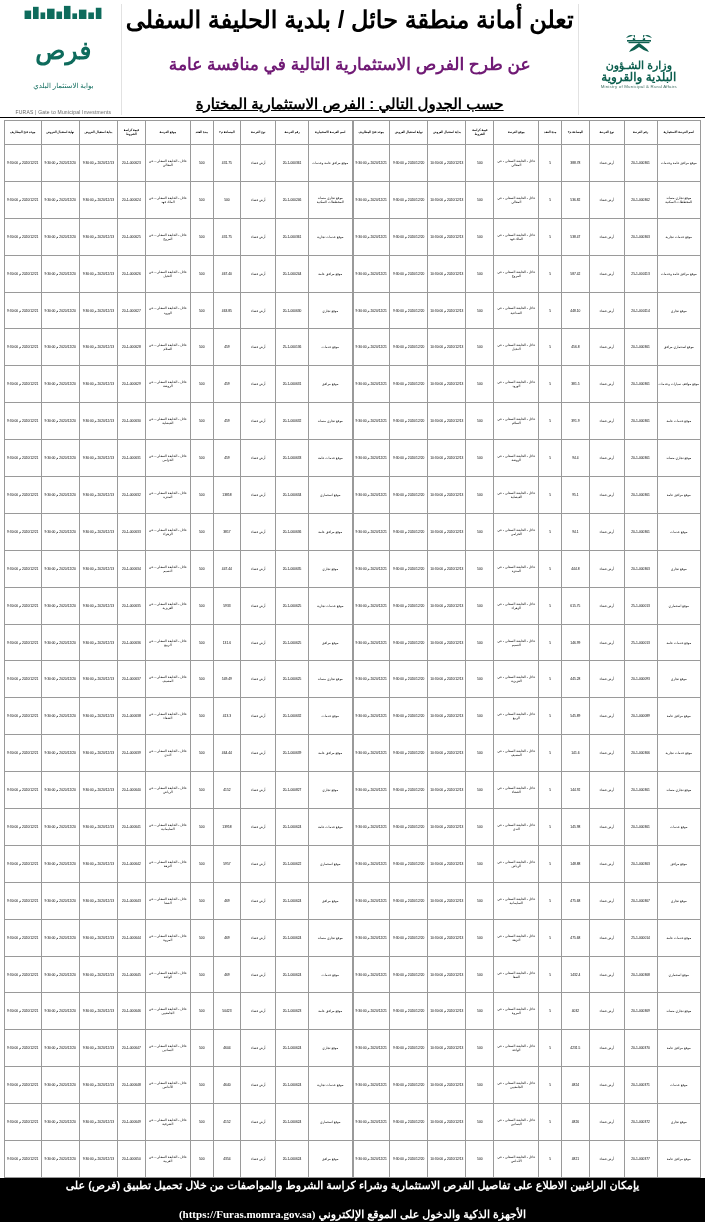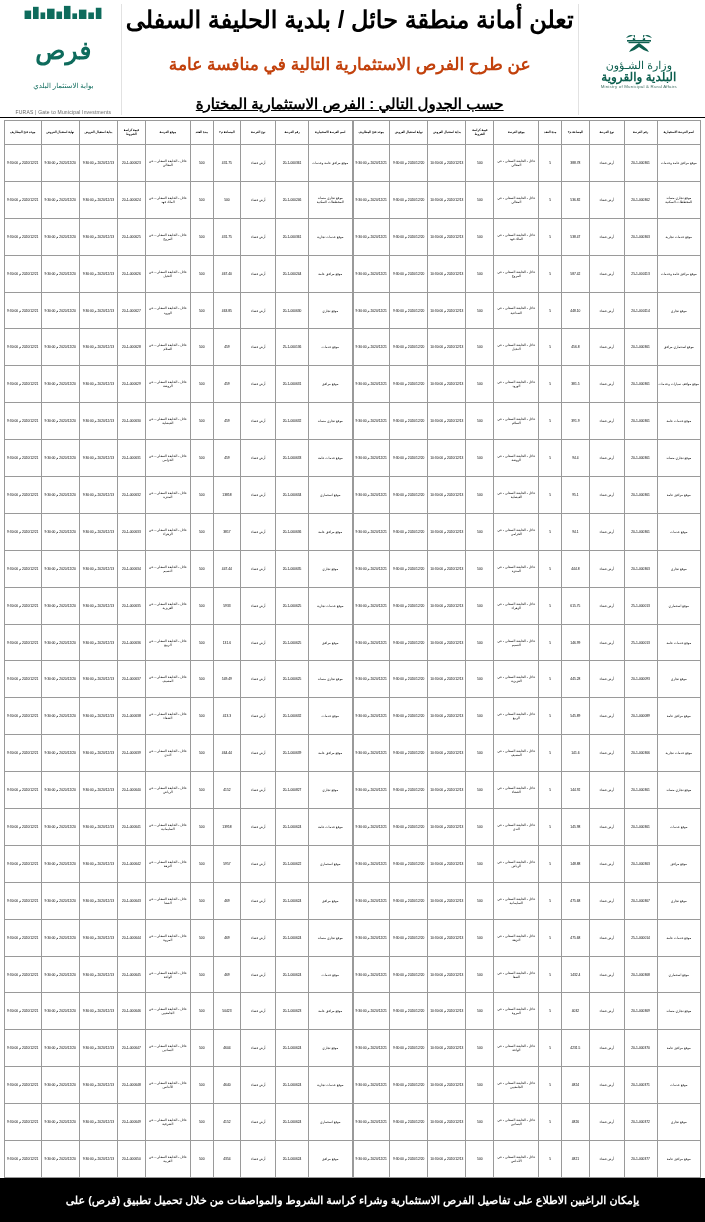--- a/index.html
+++ b/index.html
@@ -35,21 +35,21 @@
     border-left: 1px solid #e2e2e2;
   }
   .momra-crest {
     width: 34px; height: 28px;
     display: block;
   }
   .momra-txt {
     text-align: center;
     line-height: 1.12;
   }
-  .momra-l1 { font-size: 11px; font-weight: normal; color: #0d5f4f; letter-spacing: 1px;}
+  .momra-l1 { font-size: 11px; font-weight: bold; color: #0d5f4f; letter-spacing: 1px;}
   .momra-l2 { font-size: 12px; font-weight: bold; color: #0d5f4f; }
   .momra-l3 { font-size: 4.4px; color: #3f6f63; letter-spacing: .2px; }
 
   .header-center {
     flex: 1;
     display: flex;
     flex-direction: column;
     align-items: center;
     justify-content: space-between;
     gap: 5px;
@@ -58,21 +58,21 @@
   .h-line1 {
     font-size: 24px;
     font-weight: bold;
     color: #000;
     letter-spacing: -0.3px;
     white-space: nowrap;
   }
   .h-line2 {
     font-size: 17px;
     font-weight: bold;
-    color: #c2410c;
+    color: #701a75;
     white-space: nowrap;
   }
   .h-line3 {
     font-size: 15px;
     font-weight: bold;
     color: #000;
     white-space: nowrap;
     text-decoration: underline;
   }
 
@@ -939,15 +939,18 @@
             <td>2020/12/20 م 9:30:00</td>
             <td>2020/12/21 م 9:30:00</td>
           </tr>
         </tbody>
     </table>
 
   </div>
 
   <div class="footer">
     <div class="f-l1">يإمكان الراغبين الاطلاع على تفاصيل الفرص الاستثمارية وشراء كراسة الشروط والمواصفات من خلال تحميل تطبيق (فرص) على</div>
+    <div class="f-l2">
+      <span>الأجهزة الذكية والدخول على الموقع الإلكتروني </span><span class="f-url">(https://Furas.momra.gov.sa)</span>
+    </div>
   </div>
 
 </div>
 
 </body></html>

